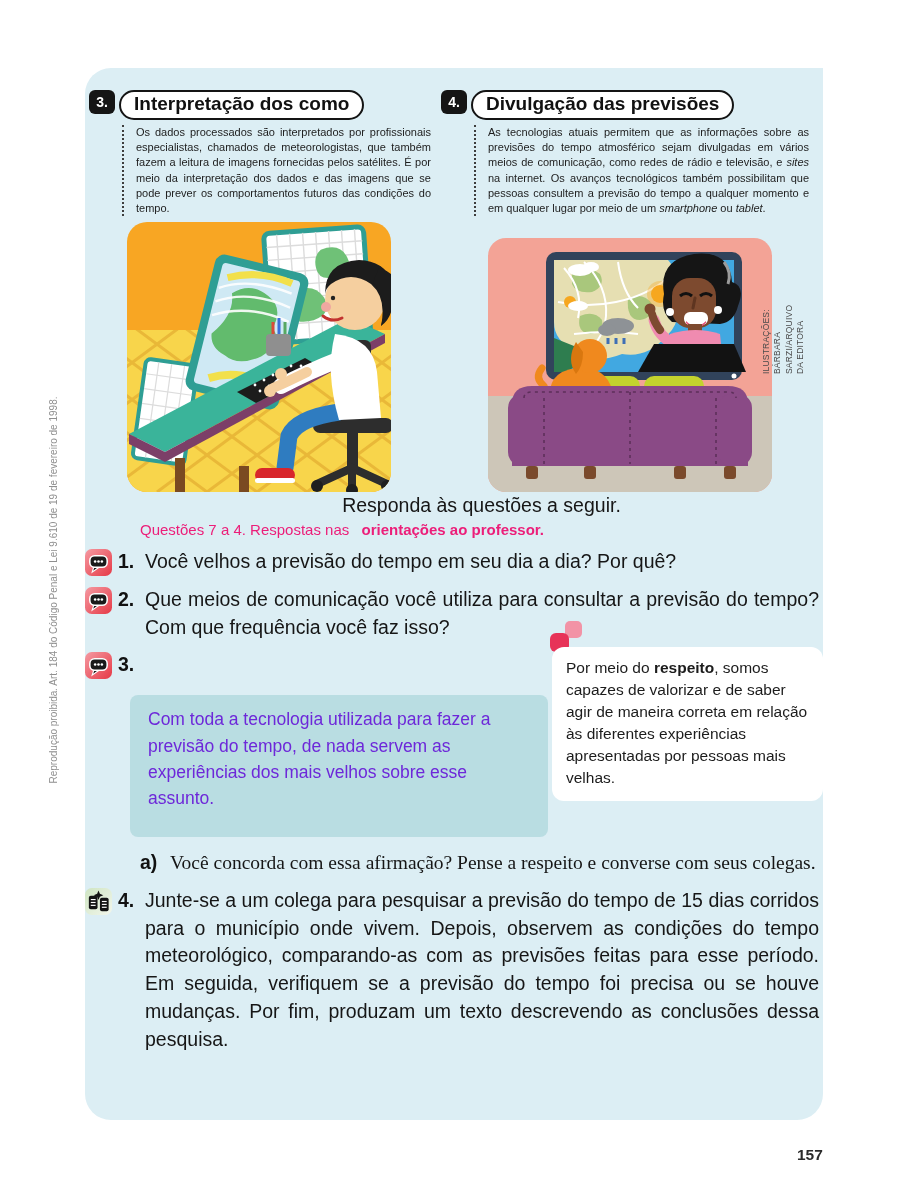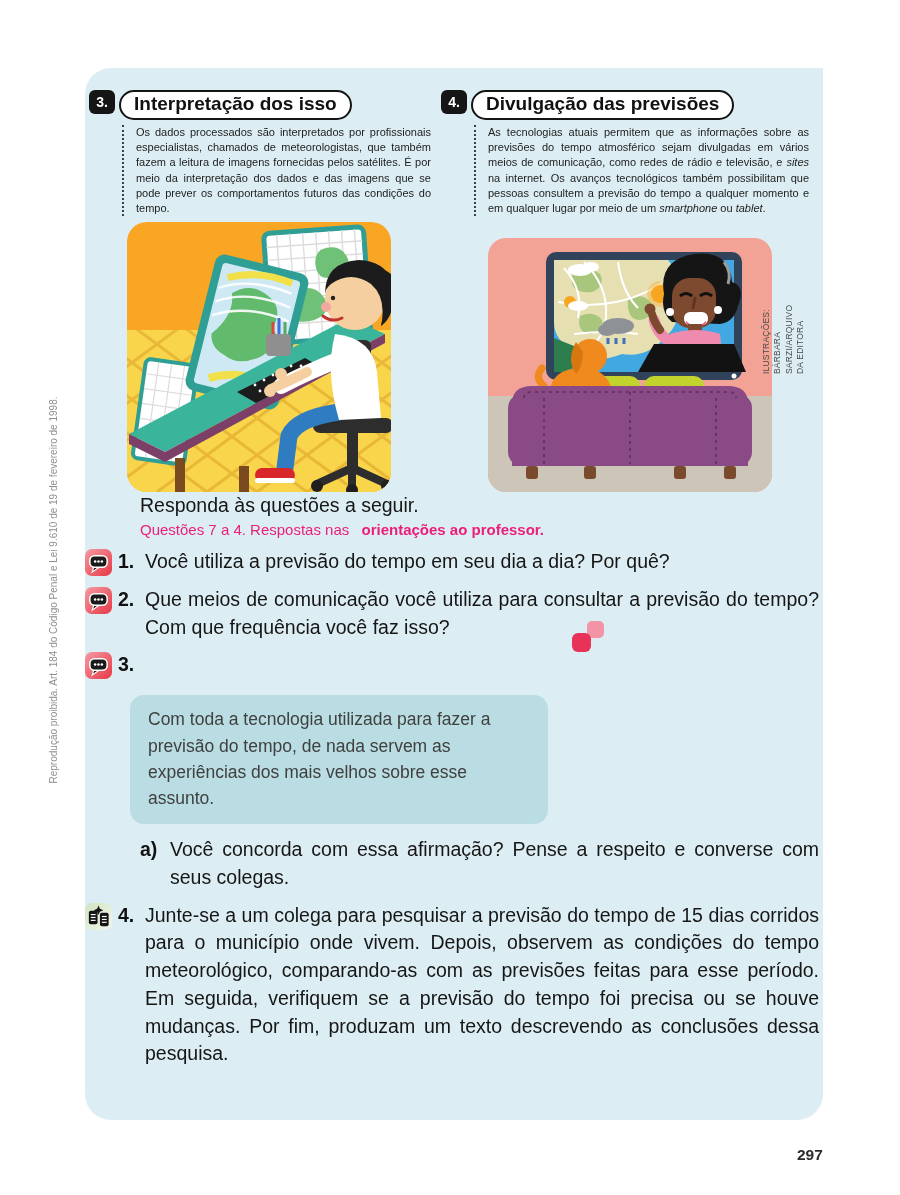--- a/index.html
+++ b/index.html
@@ -21,40 +21,40 @@
   .sec-body{margin:5px 10px 0 33px;border-left:2px dotted #3d3d3d;padding-left:12px;
             font-size:11px;line-height:1.38;text-align:justify;color:#1d1d1d;}
   
   .illos{position:relative;margin-top:6px;height:272px;}
   .illo-left{position:absolute;left:42px;top:0;width:264px;height:270px;}
   .illo-right{position:absolute;left:403px;top:16px;width:284px;height:254px;}
   .credit{position:absolute;left:676px;top:152px;transform:rotate(-90deg);
           transform-origin:left top;font-size:8.5px;line-height:1.35;color:#4a4a4a;
           white-space:pre-line;letter-spacing:0.2px;}
   
-  .intro{margin:0 0 0 55px;font-size:19.5px;color:#161616;}
+  .intro{margin:0 0 0 55px;font-size:19.5px;color:#161616;text-align:center;}
   .teacher-note{margin:4px 0 2px 55px;font-size:15px;color:#ec1e79;}
   .q{display:flex;align-items:flex-start;margin-top:10px;}
   .q-icon{flex:0 0 27px;width:27px;height:27px;margin-top:1px;}
   .q-num{font-weight:700;font-size:19.5px;flex:0 0 27px;margin-left:6px;line-height:1.42;color:#111;}
   .q-text{flex:1;font-size:19.5px;line-height:1.42;text-align:justify;color:#161616;padding-right:4px;}
   .row3{display:flex;margin-top:10px;}
   .row3-left{width:489px;}
   .row3-left .q{margin-top:0;}
   .quote-box{margin:16px 0 0 45px;width:418px;box-sizing:border-box;background:#b9dde2;
-             border-radius:14px;padding:11px 16px 13px 18px;font-size:17.5px;
-             line-height:1.5;color:#404040;}
+             border-radius:8px;padding:11px 16px 26px 18px;font-size:17.5px;
+             line-height:1.5;color:#6d28d9;}
   .note-wrap{position:relative;flex:1;margin-top:-4px;}
   .sq-light{position:absolute;left:13px;top:-26px;width:17px;height:17px;border-radius:5px;background:#f293a6;}
   .sq-dark{position:absolute;left:-2px;top:-14px;width:19px;height:19px;border-radius:6px;background:#e73358;}
   .note-box{position:relative;background:#fff;border-radius:12px;padding:10px 12px 12px 14px;
             width:245px;box-sizing:content-box;font-size:15.5px;line-height:1.42;color:#1c1c1c;}
   .sub-a{display:flex;margin:12px 0 0 55px;}
   .sub-a-label{font-weight:700;font-size:19.5px;flex:0 0 30px;line-height:1.42;color:#111;}
-  .sub-a-text{flex:1;font-size:19.5px;line-height:1.42;text-align:justify;padding-right:4px;color:#161616;}
+  .sub-a-text{flex:1;font-size:19.5px;line-height:1.42;text-align:justify;padding-right:4px;color:#161616;font-family:Liberation Serif, serif;}
   
   .copyright{position:absolute;left:53px;top:590px;transform:translate(-50%,-50%) rotate(-90deg);
              white-space:nowrap;font-size:10px;color:#8f8f8f;}
   .pageno{position:absolute;left:797px;top:1146px;font-weight:700;font-size:15.5px;color:#2b2b2b;}
   svg{display:block;}
 </style>
 </head>
 <body>
 
 <svg width="0" height="0" style="position:absolute" aria-hidden="true">
@@ -73,21 +73,21 @@
 <div class="sheet">
 
   <div class="copyright">Reprodução proibida. Art. 184 do Código Penal e Lei 9.610 de 19 de fevereiro de 1998.</div>
 
   <div class="panel">
 
     <div class="columns">
       <div class="col1">
         <div class="sec-head">
           <span class="badge">3.</span>
-          <span class="pill">Interpretação dos isso</span>
+          <span class="pill">Interpretação dos como</span>
         </div>
         <p class="sec-body"><span>Os dados processados são interpretados por profissionais especialistas, chamados de meteorologistas, que também fazem a leitura de imagens fornecidas pelos satélites. É por meio da interpretação dos dados e das imagens que se pode prever os comportamentos futuros das condições do tempo.</span></p>
       </div>
       <div class="col2">
         <div class="sec-head">
           <span class="badge">4.</span>
           <span class="pill">Divulgação das previsões</span>
         </div>
         <p class="sec-body"><span>As tecnologias atuais permitem que as informações sobre as previsões do tempo atmosférico sejam divulgadas em vários meios de comunicação, como redes de rádio e televisão, e </span><span style="font-style: italic;">sites</span><span> na internet. Os avanços tecnológicos também possibilitam que pessoas consultem a previsão do tempo a qualquer momento e em qualquer lugar por meio de um </span><span style="font-style: italic;">smartphone</span><span> ou </span><span style="font-style: italic;">tablet</span><span>.</span></p>
       </div>
@@ -321,21 +321,21 @@
     <div class="q">
       <svg class="q-icon" viewBox="0 0 28 28">
         <rect width="28" height="28" rx="7" fill="url(#gradQ)"></rect>
         <path d="M9 19 L7.5 24 L14.5 19 Z" fill="#1a1a1a" stroke="#fff" stroke-width="1.2"></path>
         <rect x="5" y="7" width="18" height="12" rx="5" fill="#1a1a1a" stroke="#fff" stroke-width="1.6"></rect>
         <circle cx="10.5" cy="13" r="1.3" fill="#fff"></circle>
           <circle cx="14" cy="13" r="1.3" fill="#fff"></circle>
           <circle cx="17.5" cy="13" r="1.3" fill="#fff"></circle>
       </svg>
       <span class="q-num">1.</span>
-      <div class="q-text">Você utiliza a previsão do tempo em seu dia a dia? Por quê?</div>
+      <div class="q-text">Você velhos a previsão do tempo em seu dia a dia? Por quê?</div>
     </div>
 
     <div class="q">
       <svg class="q-icon" viewBox="0 0 28 28">
         <rect width="28" height="28" rx="7" fill="url(#gradQ)"></rect>
         <path d="M9 19 L7.5 24 L14.5 19 Z" fill="#1a1a1a" stroke="#fff" stroke-width="1.2"></path>
         <rect x="5" y="7" width="18" height="12" rx="5" fill="#1a1a1a" stroke="#fff" stroke-width="1.6"></rect>
         <circle cx="10.5" cy="13" r="1.3" fill="#fff"></circle>
           <circle cx="14" cy="13" r="1.3" fill="#fff"></circle>
           <circle cx="17.5" cy="13" r="1.3" fill="#fff"></circle>
@@ -355,20 +355,21 @@
               <circle cx="14" cy="13" r="1.3" fill="#fff"></circle>
               <circle cx="17.5" cy="13" r="1.3" fill="#fff"></circle>
           </svg>
           <span class="q-num">3.</span>
         </div>
         <div class="quote-box">Com toda a tecnologia utilizada para fazer a previsão do tempo, de nada servem as experiências dos mais velhos sobre esse assunto.</div>
       </div>
       <div class="note-wrap">
         <div class="sq-light"></div>
         <div class="sq-dark"></div>
+        <div class="note-box"><span>Por meio do </span><span style="font-weight: 700;">respeito</span><span>, somos capazes de valorizar e de saber agir de maneira correta em relação às diferentes experiências apresentadas por pessoas mais velhas.</span></div>
       </div>
     </div>
 
     <div class="sub-a">
       <span class="sub-a-label">a)</span>
       <div class="sub-a-text">Você concorda com essa afirmação? Pense a respeito e converse com seus colegas.</div>
     </div>
 
     <div class="q">
       <svg class="q-icon" viewBox="0 0 28 28">
@@ -386,14 +387,14 @@
             <path d="M17.5 20 H22.5"></path>
           </g>
         <path d="M14 2.5 L15.4 6 L19 7.5 L15.4 9 L14 12.5 L12.6 9 L9 7.5 L12.6 6 Z" fill="#141414"></path>
       </svg>
       <span class="q-num">4.</span>
       <div class="q-text">Junte-se a um colega para pesquisar a previsão do tempo de 15 dias corridos para o município onde vivem. Depois, observem as condições do tempo meteorológico, comparando-as com as previsões feitas para esse período. Em seguida, verifiquem se a previsão do tempo foi precisa ou se houve mudanças. Por fim, produzam um texto descrevendo as conclusões dessa pesquisa.</div>
     </div>
 
   </div>
 
-  <div class="pageno">297</div>
+  <div class="pageno">157</div>
 </div>
 
 </body></html>

